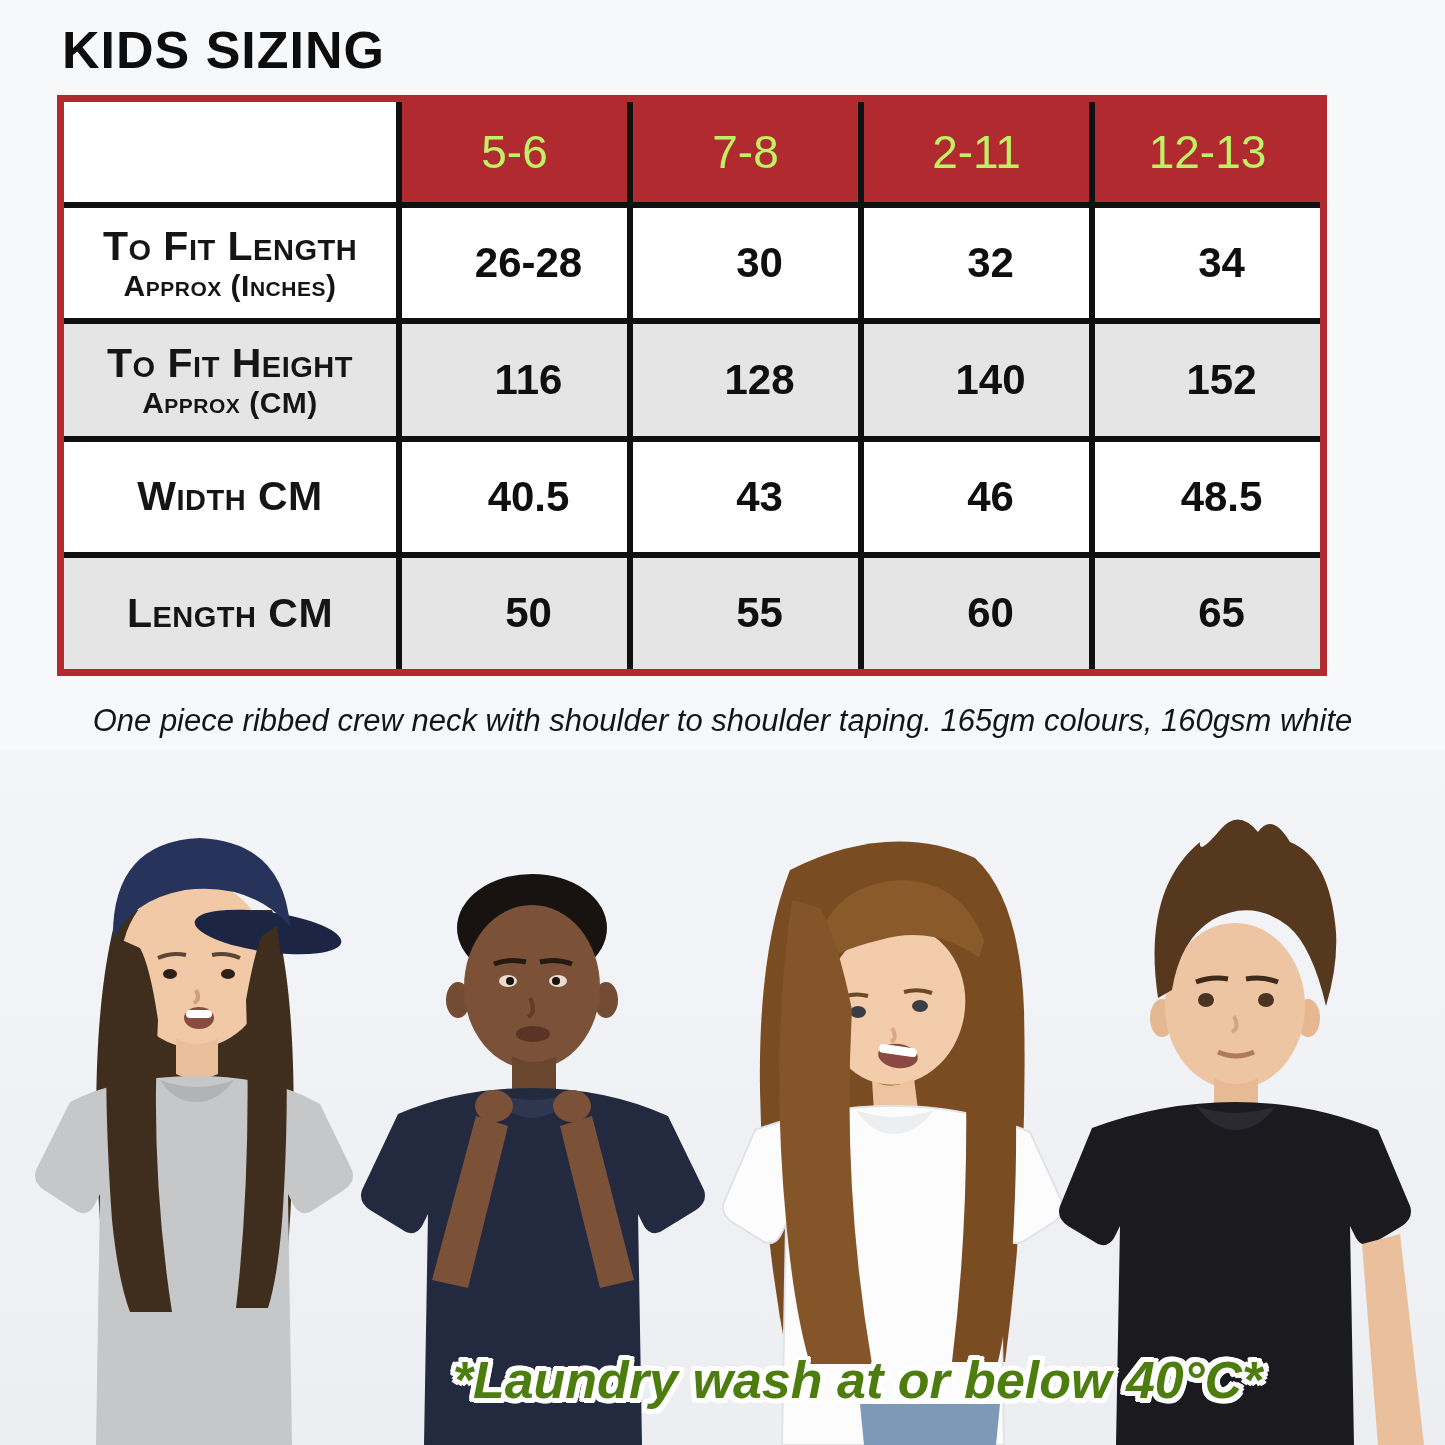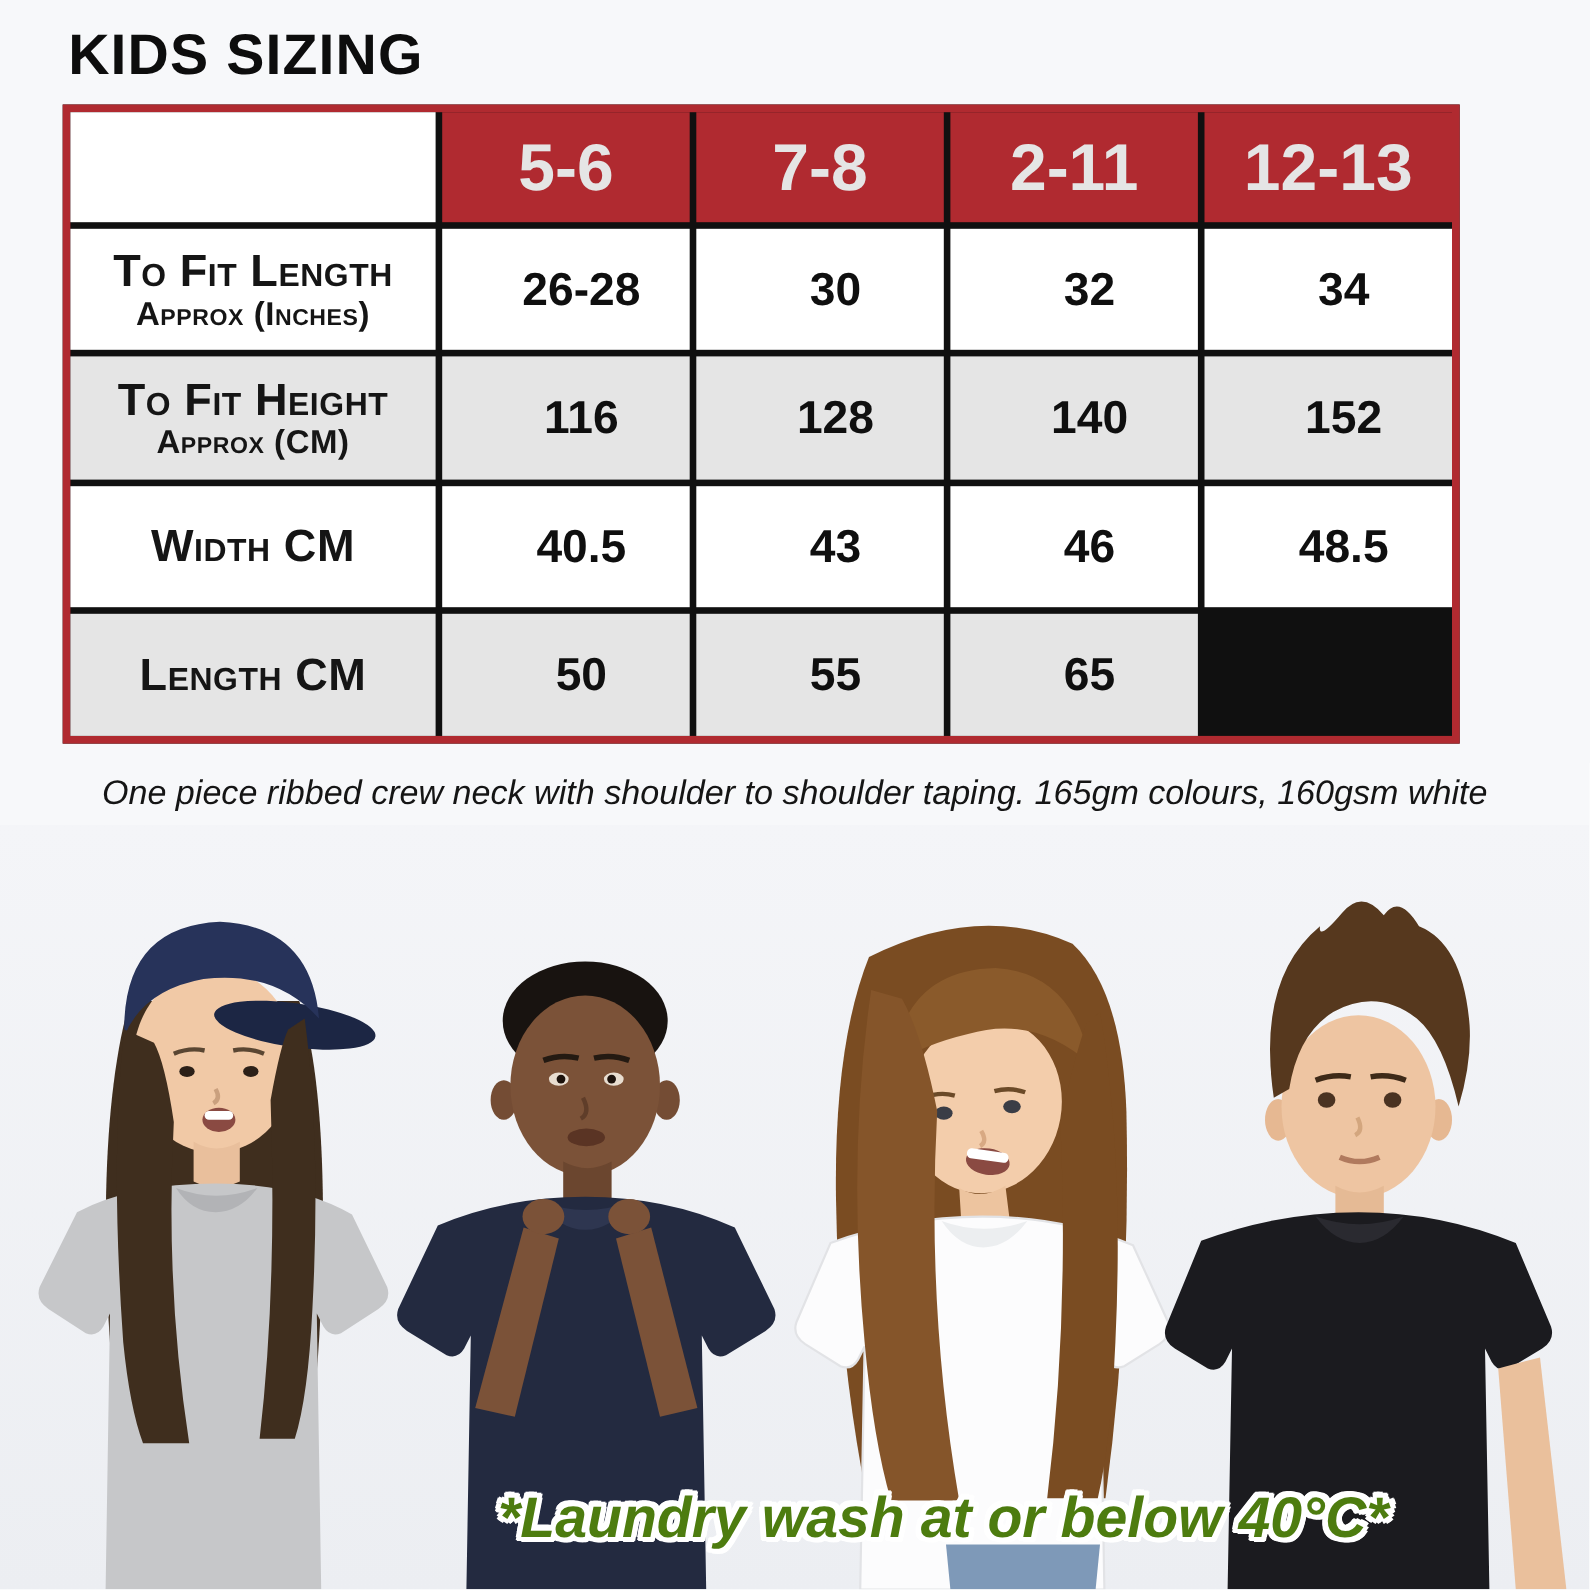--- a/index.html
+++ b/index.html
@@ -21,21 +21,21 @@
     grid-template-rows:100px 110px 112px 110px 111px;
     gap:6px;
     background:#101010;
     border:7px solid #b02a30;
   }
   .cell{
     display:flex; flex-direction:column; align-items:center; justify-content:center;
     text-align:center; line-height:1.05;
   }
   .cell.head{
-    background:#b02a30; color:#e5e5e5; font-weight:bold; font-size:60px;
+    background:#b02a30; color:#bef264; font-weight:normal; font-size:46px;
   }
   .cell.corner{ background:#ffffff; }
   .cell.white{ background:#ffffff; }
   .cell.grey{ background:#e5e5e5; }
   .row-label .l1{
     font-weight:bold; font-size:41px; font-variant:small-caps; letter-spacing:0.5px; color:#151515;
   }
   .row-label .l2{
     font-weight:bold; font-size:30px; font-variant:small-caps; letter-spacing:0.5px; color:#151515; margin-top:2px;
   }
@@ -124,20 +124,23 @@
       </div>
 
     <div class="cell grey row-label">
       <span class="l1">Length CM</span>
     </div>
     <div class="cell grey">
         <span class="val">50</span>
       </div>
     <div class="cell grey">
         <span class="val">55</span>
+      </div>
+    <div class="cell grey">
+        <span class="val">60</span>
       </div>
     <div class="cell grey">
         <span class="val">65</span>
       </div>
   </div>
 
   <div class="description">One piece ribbed crew neck with shoulder to shoulder taping. 165gm colours, 160gsm white</div>
 
   <svg class="photo" viewBox="0 0 1445 695" xmlns="http://www.w3.org/2000/svg">
     <defs>

